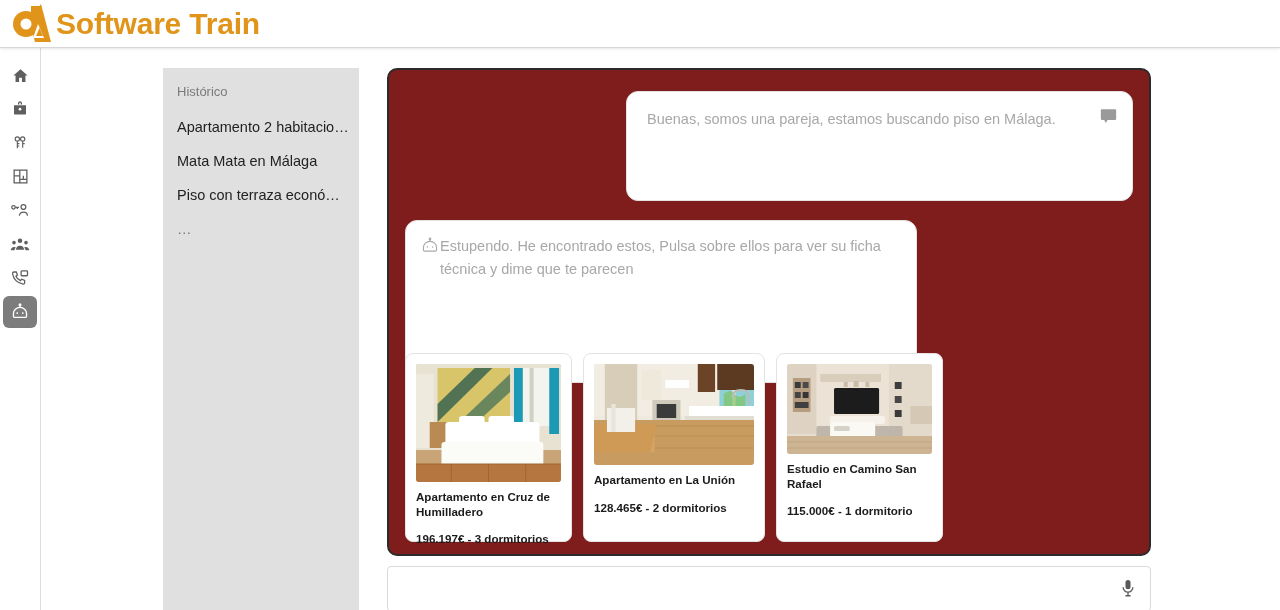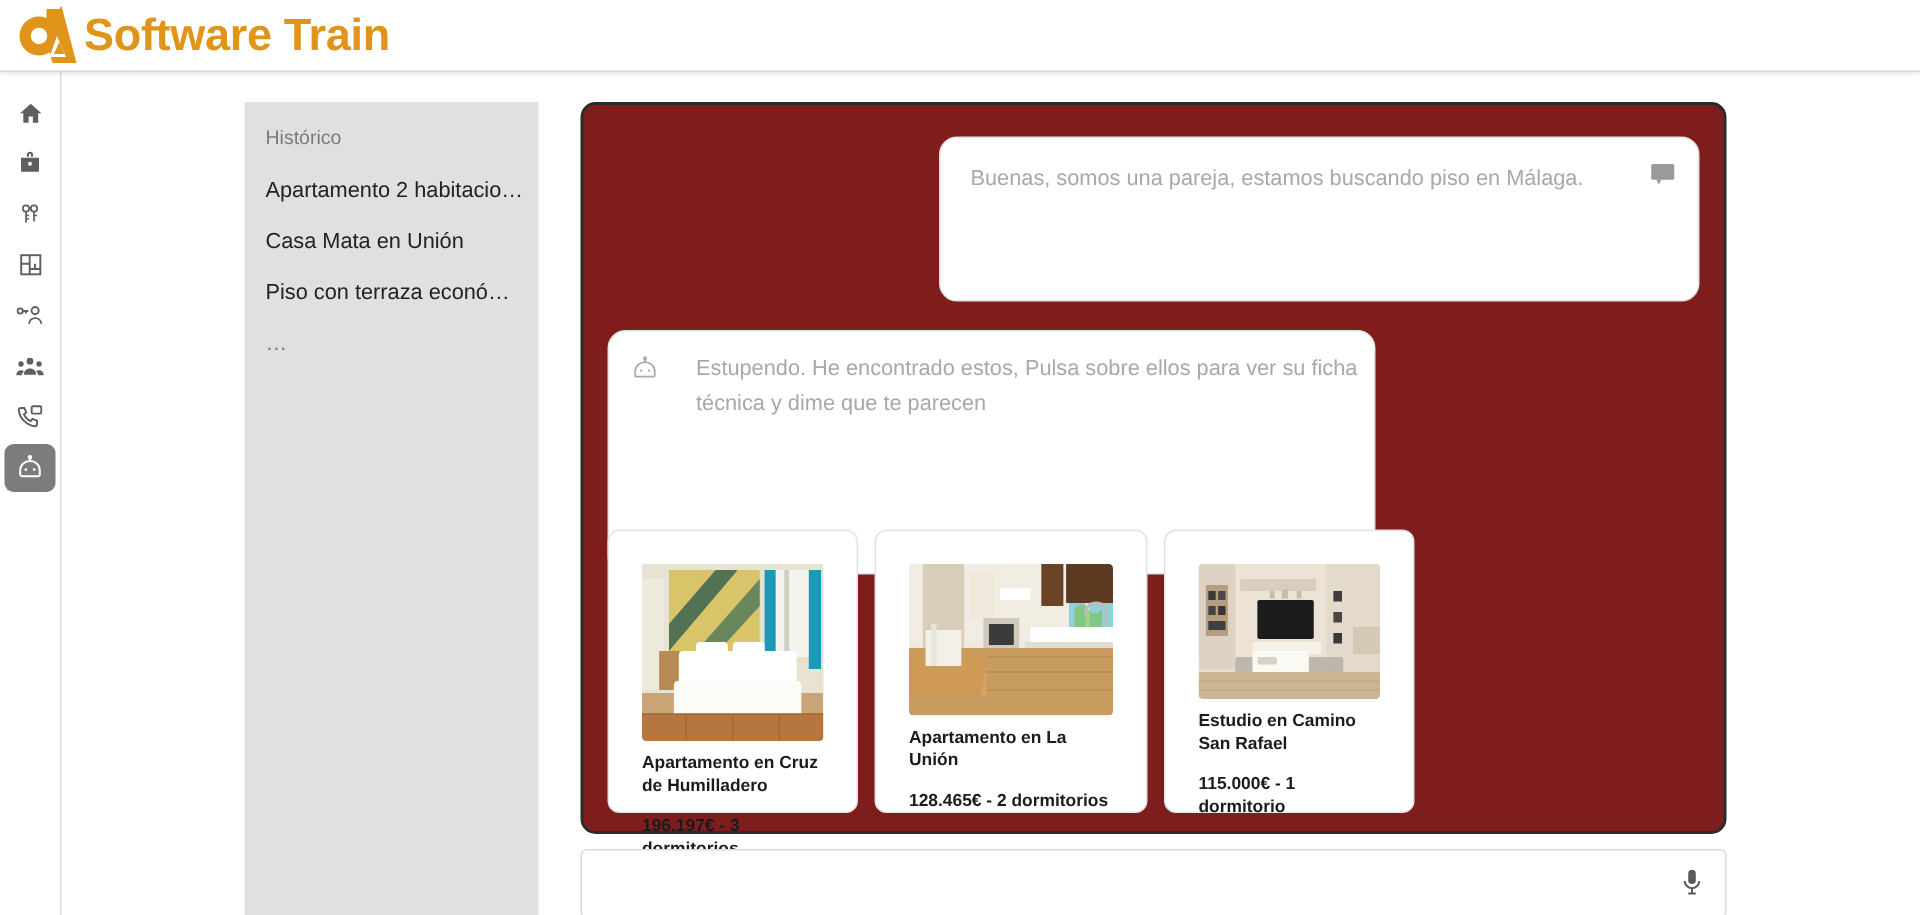--- a/index.html
+++ b/index.html
@@ -101,21 +101,21 @@
   .bubble-user {
     left: 237px; top: 21px;
     width: 507px; height: 110px;
     padding: 16px 46px 16px 20px;
   }
   .bubble-bot {
     left: 16px; top: 150px;
     width: 512px; height: 163px;
     padding: 14px 2px 14px 14px;
     display: flex;
-    gap: 24px;
+    gap: 0;
   }
   .bubble-text {
     font-size: 14.5px;
     line-height: 23px;
     color: #a8a8a8;
   }
   .user-bubble-icon {
     position: absolute;
     right: 15px; top: 16px;
     color: #9a9a9a;
@@ -132,21 +132,21 @@
     position: absolute;
     left: 16px; top: 283px;
     display: flex;
     align-items: flex-start;
     gap: 11px;
   }
   .card {
     border: 1px solid #e3e3e3;
     border-radius: 8px;
     background: #ffffff;
-    padding: 22px;
+    padding: 10px;
     cursor: pointer;
   }
   .card-0 { width: 167px; height: 189px; }
   .card-1 { width: 182px; height: 189px; margin-top: 0; }
   .card-2 { width: 167px; height: 189px; }
   .card-thumb {
     width: 100%;
     border-radius: 3px;
     overflow: hidden;
     position: relative;
@@ -304,21 +304,21 @@
         <circle cx="16.6" cy="12.4" r="1.2" fill="currentColor" stroke="none"></circle>
       </svg>
     </span>
   </div>
 
 </div>
 
 <div class="history">
   <div class="history-title">Histórico</div>
   <div class="history-item">Apartamento 2 habitacion…</div>
-  <div class="history-item">Casa Mata en Unión</div>
+  <div class="history-item">Mata Mata en Málaga</div>
   <div class="history-item">Piso con terraza económi…</div>
   <div class="history-item more">…</div>
 </div>
 
 <div class="chat-panel">
 
   <div class="bubble bubble-user">
     <div class="bubble-text">Buenas, somos una pareja, estamos buscando piso en Málaga.</div>
     <span class="user-bubble-icon">
       <svg width="17" height="17" viewBox="0 0 20 20" fill="currentColor">

